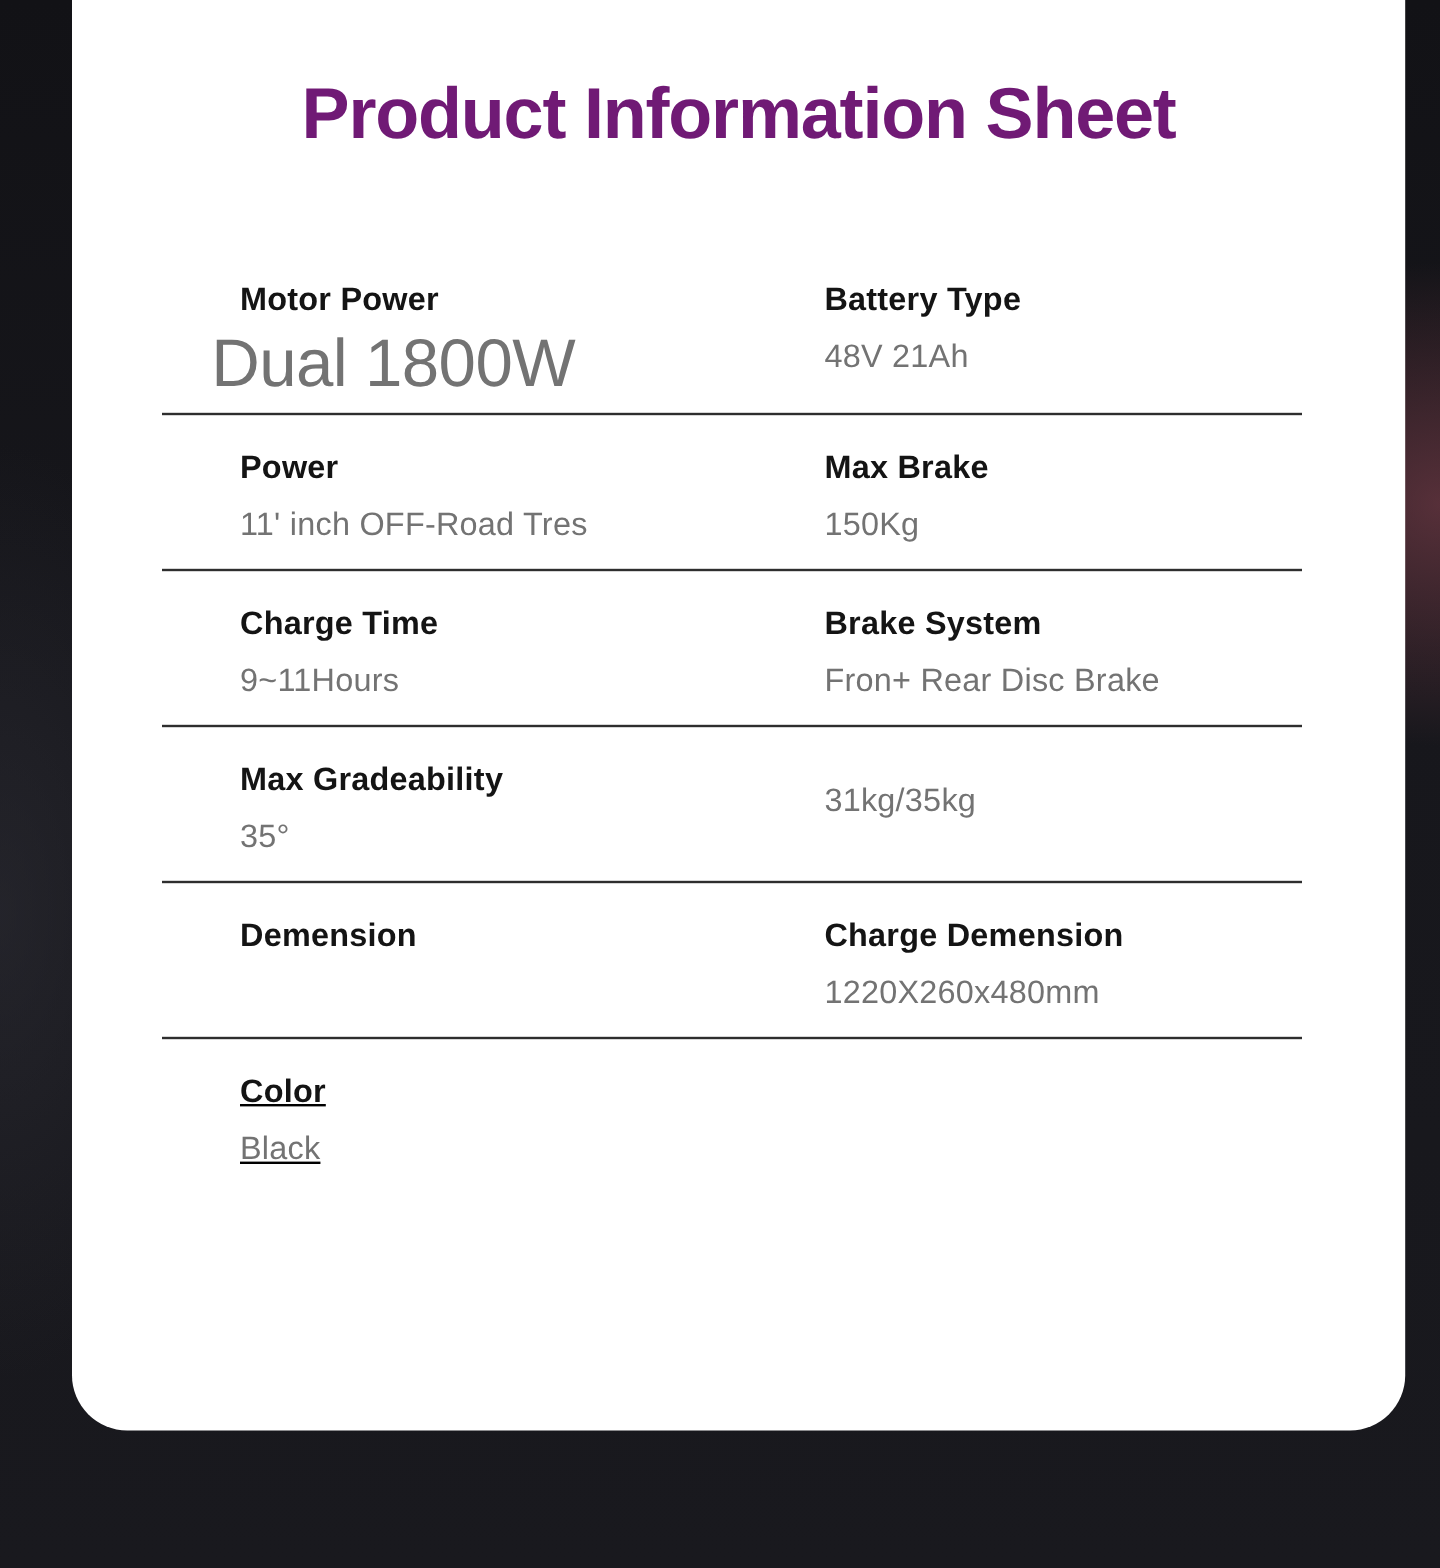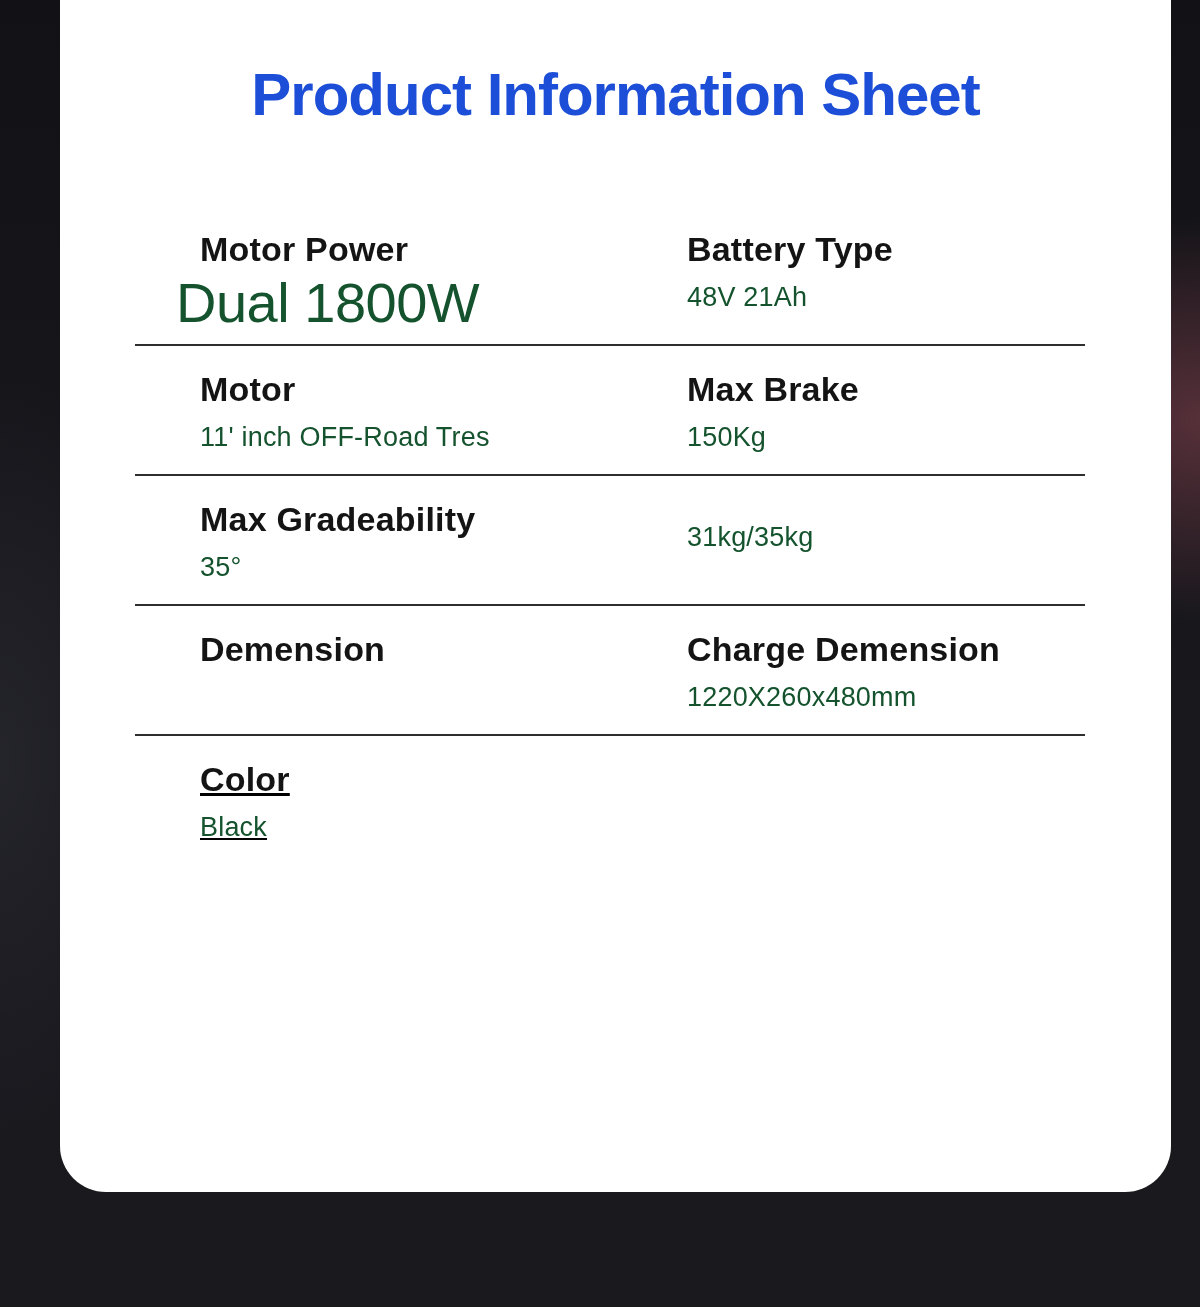--- a/index.html
+++ b/index.html
@@ -28,21 +28,21 @@
     border-radius: 0 0 46px 46px;
   }
   .title {
     margin: 0;
     padding-top: 60px;
     text-align: center;
     font-size: 60px;
     line-height: 70px;
     font-weight: 700;
     letter-spacing: -1px;
-    color: #1d4ed8;
+    color: #701a75;
   }
   .spec-table {
     margin-top: 104px;
   }
   .spec-row {
     margin: 0 86px 0 75px;
     border-bottom: 2px solid #2e2e2e;
     display: grid;
     grid-template-columns: 552px 1fr;
     padding: 28px 0 22px 0;
@@ -52,32 +52,32 @@
     padding-bottom: 12px;
   }
   .spec-row.last {
     border-bottom: none;
     text-decoration: underline;
   }
   .spec-cell.left {
     padding-left: 65px;
   }
   .spec-label {
-    font-size: 34px;
+    font-size: 27px;
     line-height: 30px;
     font-weight: 700;
     color: #141414;
     letter-spacing: 0.2px;
   }
   .spec-value {
     margin-top: 18px;
     font-size: 27px;
     line-height: 30px;
     font-weight: 400;
-    color: #14532d;
+    color: #737373;
     letter-spacing: 0.2px;
   }
   .spec-value.large {
     margin-top: 10px;
     margin-left: -24px;
     font-size: 56px;
     line-height: 58px;
     letter-spacing: -0.5px;
   }
 </style>
@@ -92,26 +92,36 @@
           <div class="spec-label">Motor Power</div>
           <div class="spec-value large">Dual 1800W</div>
         </div>
         <div class="spec-cell right">
           <div class="spec-label">Battery Type</div>
           <div class="spec-value">48V 21Ah</div>
         </div>
       </div>
       <div class="spec-row">
         <div class="spec-cell left">
-          <div class="spec-label">Motor</div>
+          <div class="spec-label">Power</div>
           <div class="spec-value">11' inch OFF-Road Tres</div>
         </div>
         <div class="spec-cell right">
           <div class="spec-label">Max Brake</div>
           <div class="spec-value">150Kg</div>
+        </div>
+      </div>
+      <div class="spec-row">
+        <div class="spec-cell left">
+          <div class="spec-label">Charge Time</div>
+          <div class="spec-value">9~11Hours</div>
+        </div>
+        <div class="spec-cell right">
+          <div class="spec-label">Brake System</div>
+          <div class="spec-value">Fron+ Rear Disc Brake</div>
         </div>
       </div>
       <div class="spec-row">
         <div class="spec-cell left">
           <div class="spec-label">Max Gradeability</div>
           <div class="spec-value">35°</div>
         </div>
         <div class="spec-cell right">
           <div class="spec-value">31kg/35kg</div>
         </div>

